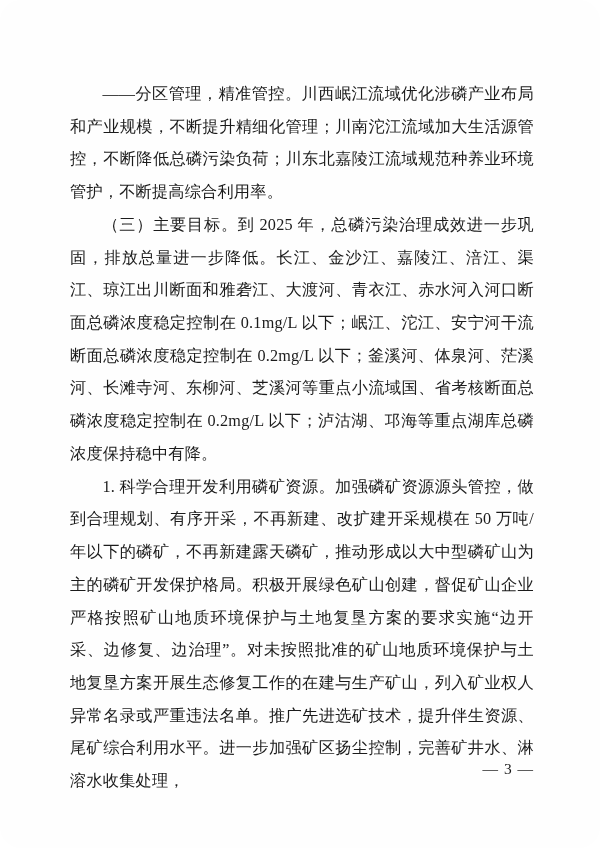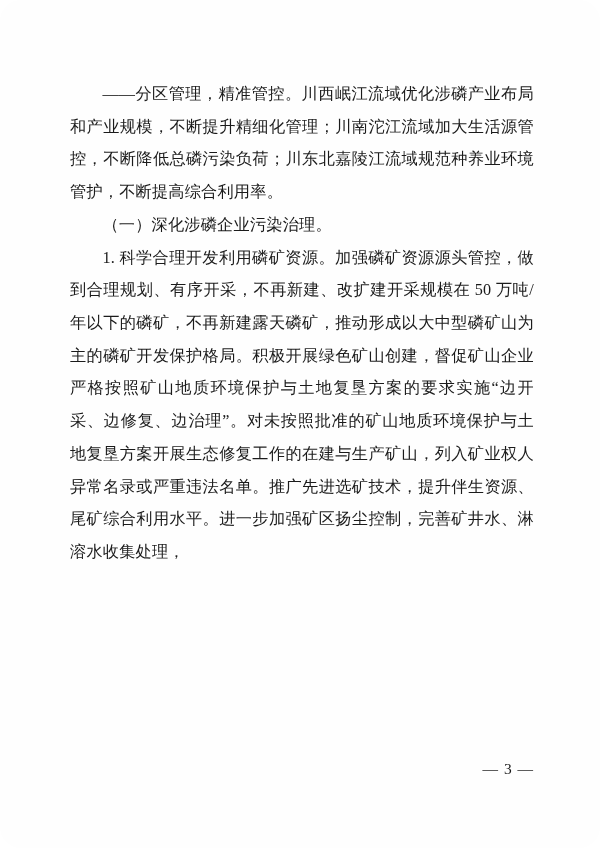--- a/index.html
+++ b/index.html
@@ -47,17 +47,17 @@
     color: #1b1b1b;
     font-family: "Liberation Serif", "DejaVu Serif", serif;
   }
 </style>
 </head>
 <body>
 
 <div class="page">
   <div class="doc-body">
     <p class="para dash">——分区管理，精准管控。川西岷江流域优化涉磷产业布局和产业规模，不断提升精细化管理；川南沱江流域加大生活源管控，不断降低总磷污染负荷；川东北嘉陵江流域规范种养业环境管护，不断提高综合利用率。</p>
-    <p class="para">（一）深化涉磷企业污染治理。</p>
+    <p class="para">（三）主要目标。到 2025 年，总磷污染治理成效进一步巩固，排放总量进一步降低。长江、金沙江、嘉陵江、涪江、渠江、琼江出川断面和雅砻江、大渡河、青衣江、赤水河入河口断面总磷浓度稳定控制在 0.1mg/L 以下；岷江、沱江、安宁河干流断面总磷浓度稳定控制在 0.2mg/L 以下；釜溪河、体泉河、茫溪河、长滩寺河、东柳河、芝溪河等重点小流域国、省考核断面总磷浓度稳定控制在 0.2mg/L 以下；泸沽湖、邛海等重点湖库总磷浓度保持稳中有降。</p>
     <p class="para">1. 科学合理开发利用磷矿资源。加强磷矿资源源头管控，做到合理规划、有序开采，不再新建、改扩建开采规模在 50 万吨/年以下的磷矿，不再新建露天磷矿，推动形成以大中型磷矿山为主的磷矿开发保护格局。积极开展绿色矿山创建，督促矿山企业严格按照矿山地质环境保护与土地复垦方案的要求实施“边开采、边修复、边治理”。对未按照批准的矿山地质环境保护与土地复垦方案开展生态修复工作的在建与生产矿山，列入矿业权人异常名录或严重违法名单。推广先进选矿技术，提升伴生资源、尾矿综合利用水平。进一步加强矿区扬尘控制，完善矿井水、淋溶水收集处理，</p>
   </div>
   <div class="page-number">— 3 —</div>
 </div>
 
 </body></html>

